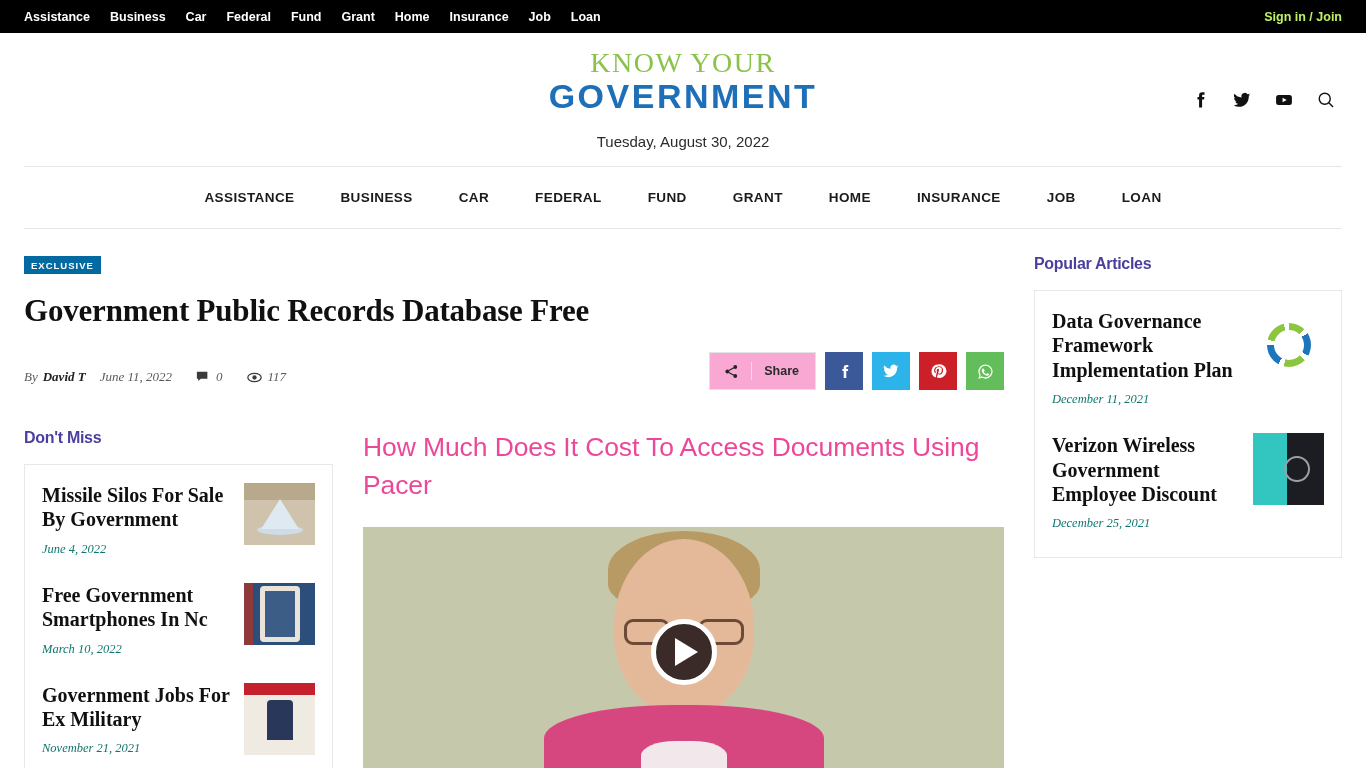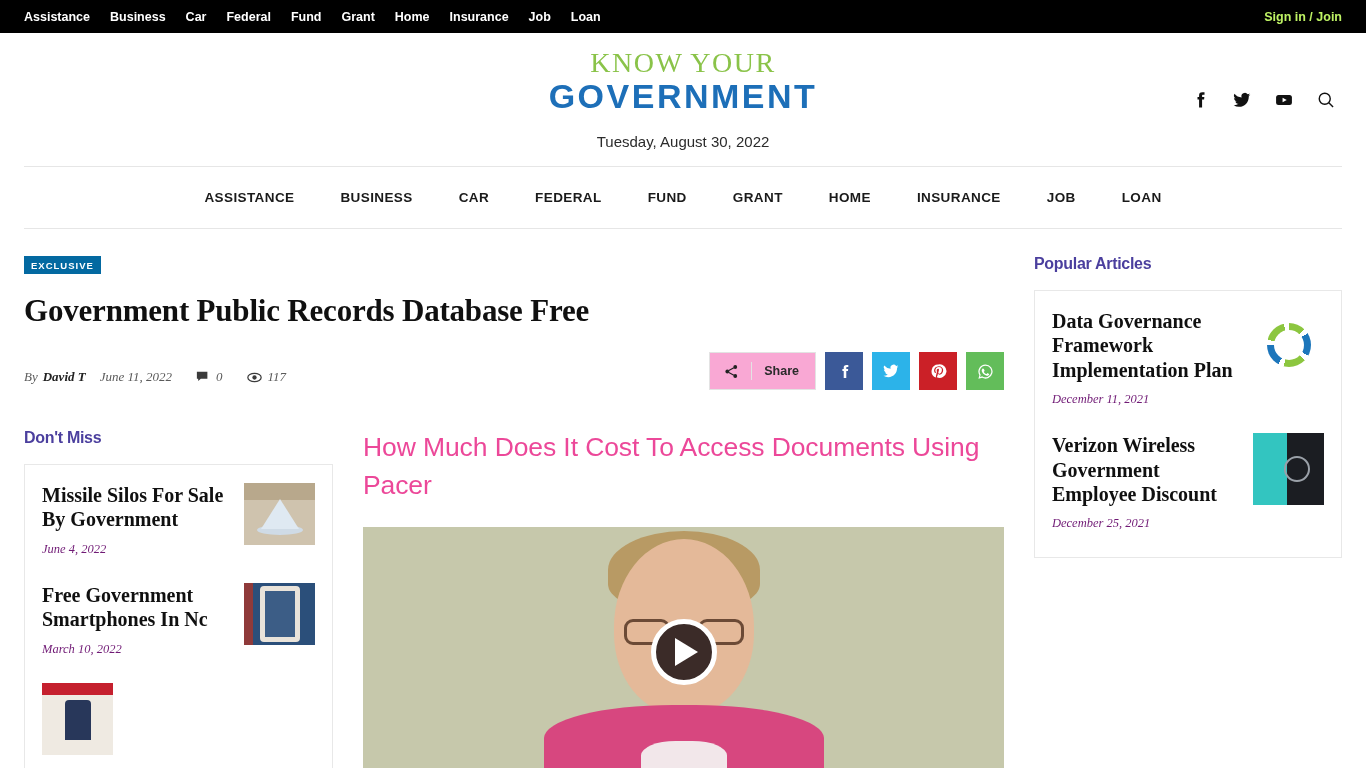--- a/index.html
+++ b/index.html
@@ -126,21 +126,21 @@
   }
   .citem { display: flex; gap: 14px; padding-bottom: 26px; }
   .citem .txt { flex: 1; min-width: 0; }
   .citem .t {
     font-family: "Liberation Serif", serif;
     font-size: 20px; font-weight: bold; color: #101010;
     line-height: 1.22;
   }
   .citem .d {
     font-family: "Liberation Serif", serif;
-    font-size: 12.5px; font-style: italic; color: #701a75;
+    font-size: 12.5px; font-style: italic; color: #0f766e;
     margin-top: 10px;
   }
   .thumb { width: 71px; height: 62px; flex: 0 0 71px; overflow: hidden; position: relative; }
   .thumb.tall { height: 72px; }
 
   
   .th-missile { background: linear-gradient(#b8a88c 0 28%, #cfc3ae 28% 100%); }
   .th-missile:after {
     content:""; position:absolute; left:50%; top:26%; transform:translateX(-50%);
     width:0;height:0;border-left:19px solid transparent;border-right:19px solid transparent;
@@ -384,20 +384,24 @@
 
           <div class="citem">
             <div class="txt">
               <div class="t">Free Government Smartphones In Nc</div>
               <div class="d">March 10, 2022</div>
             </div>
             <div class="thumb th-phone"></div>
           </div>
 
           <div class="citem">
+            <div class="txt">
+              <div class="t">Government Jobs For Ex Military</div>
+              <div class="d">November 21, 2021</div>
+            </div>
             <div class="thumb tall th-jobs"></div>
           </div>
 
           <div class="citem" style="padding-bottom:40px;">
             <div class="txt"></div>
             <div class="thumb th-part"></div>
           </div>
 
         </div>
       </div>

